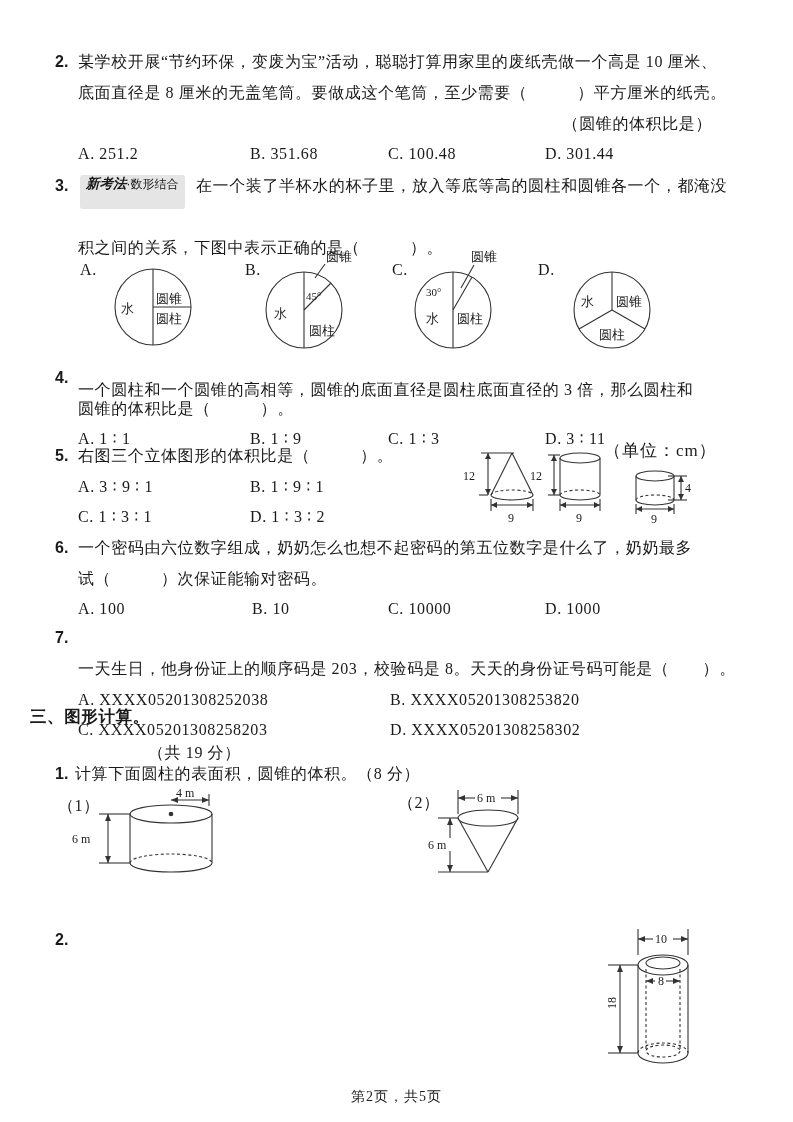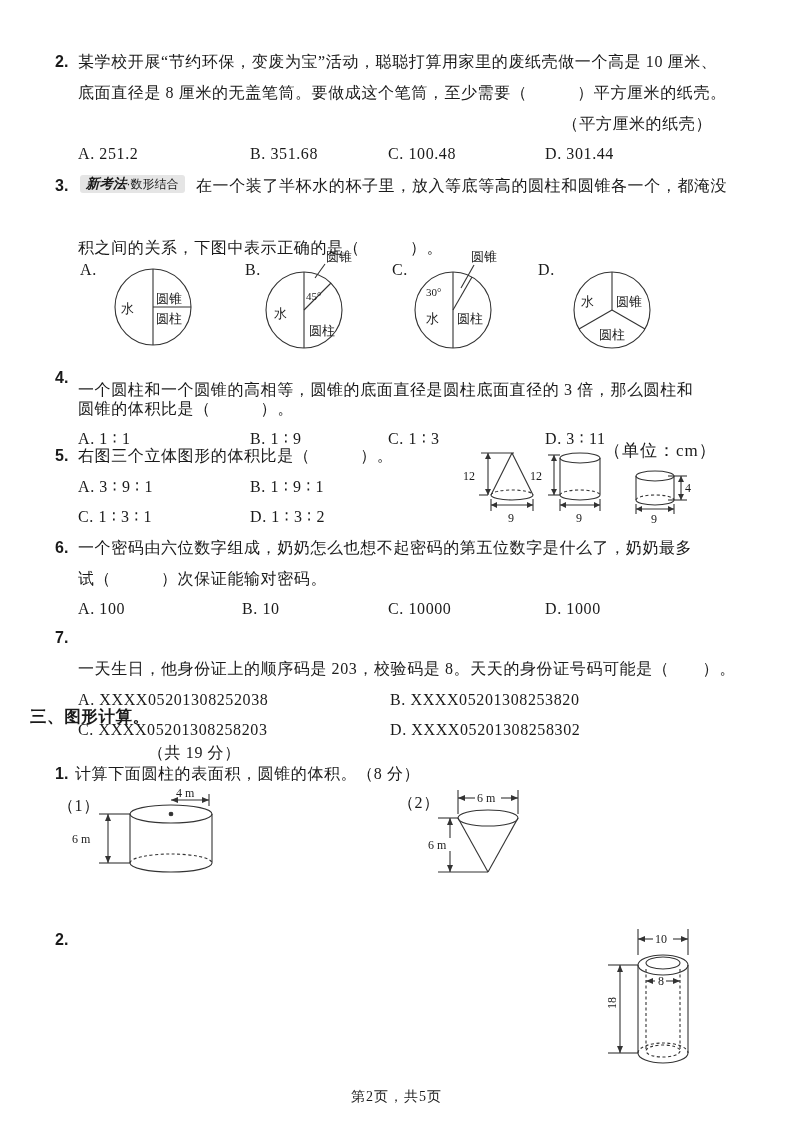--- a/index.html
+++ b/index.html
@@ -3,42 +3,42 @@
 <meta charset="utf-8">
 <style>
   html,body{margin:0;padding:0;background:#fff;}
   #page{position:relative;width:793px;height:1122px;background:#fff;overflow:hidden;
         font-family:"Liberation Serif","DejaVu Serif",serif;color:#1a1a1a;}
   .t{position:absolute;font-size:16px;letter-spacing:.6px;white-space:pre;line-height:1.25;}
   .num{font-family:"Liberation Sans","DejaVu Sans",sans-serif;font-weight:bold;letter-spacing:0;}
   .secT{font-family:"Liberation Sans","DejaVu Sans",sans-serif;font-weight:bold;font-size:16.5px;}
   .letter{font-size:16px;}
   .unit{font-size:17px;letter-spacing:1px;}
-  .badge{position:absolute;background:#e5e5e5;border-radius:3px;padding:0 6px 0;
+  .badge{position:absolute;background:#e5e5e5;border-radius:3px;padding:0 6px 16px;
          font-family:"Liberation Sans","DejaVu Sans",sans-serif;font-size:12px;line-height:18px;}
   .badge b{font-style:italic;font-size:13.5px;}
   .footer{font-size:14px;letter-spacing:1px;text-align:center;width:793px;left:0;}
   svg{position:absolute;overflow:visible;}
   svg line,svg circle,svg ellipse,svg path{stroke:#333;stroke-width:1.1;fill:none;}
   svg .ar{fill:#333;stroke:none;}
   svg .dash{stroke-dasharray:3 2.5;}
   svg text{font-family:"Liberation Serif","DejaVu Serif",serif;font-size:13px;fill:#1a1a1a;stroke:none;}
   svg text.small{font-size:11px;}
   svg text.dim{font-size:12px;}
   svg rect.mask{fill:#fff;stroke:none;}
 </style>
 </head>
 <body>
 
 <div id="page">
 
   <span class="t num" style="left:55px;top:52px">2.</span>
   <span class="t" style="left:78px;top:52px">某学校开展“节约环保，变废为宝”活动，聪聪打算用家里的废纸壳做一个高是 10 厘米、</span>
   <span class="t" style="left:78px;top:83px">底面直径是 8 厘米的无盖笔筒。要做成这个笔筒，至少需要（　　　）平方厘米的纸壳。</span>
-  <span class="t" style="left:78px;top:114px;width:634px;text-align:right">（平方厘米的纸壳）</span>
+  <span class="t" style="left:78px;top:114px;width:634px;text-align:right">（圆锥的体积比是）</span>
   <span class="t" style="left:78px;top:144px">A. 251.2</span>
   <span class="t" style="left:250px;top:144px">B. 351.68</span>
   <span class="t" style="left:388px;top:144px">C. 100.48</span>
   <span class="t" style="left:545px;top:144px">D. 301.44</span>
 
   <span class="t num" style="left:55px;top:176px">3.</span>
   <span class="badge" style="left:80px;top:175px"><b>新考法</b><span>·</span><span>数形结合</span></span>
   <span class="t" style="left:196px;top:176px">在一个装了半杯水的杯子里，放入等底等高的圆柱和圆锥各一个，都淹没</span>
   <span class="t" style="left:78px;top:238px">积之间的关系，下图中表示正确的是（　　　）。</span>
 
@@ -157,21 +157,21 @@
     <line x1="181" y1="65" x2="219" y2="65"></line>
     <path class="ar" d="M181 65 l6 -3 v6 z"></path>
       <path class="ar" d="M219 65 l-6 -3 v6 z"></path>
     <text x="196" y="79" class="dim">9</text>
   </svg>
 
   <span class="t num" style="left:55px;top:538px">6.</span>
   <span class="t" style="left:78px;top:538px">一个密码由六位数字组成，奶奶怎么也想不起密码的第五位数字是什么了，奶奶最多</span>
   <span class="t" style="left:78px;top:569px">试（　　　）次保证能输对密码。</span>
   <span class="t" style="left:78px;top:599px">A. 100</span>
-  <span class="t" style="left:242px;top:599px">B. 10</span>
+  <span class="t" style="left:252px;top:599px">B. 10</span>
   <span class="t" style="left:388px;top:599px">C. 10000</span>
   <span class="t" style="left:545px;top:599px">D. 1000</span>
 
   <span class="t num" style="left:55px;top:628px">7.</span>
   <span class="t" style="left:78px;top:659px">一天生日，他身份证上的顺序码是 203，校验码是 8。天天的身份证号码可能是（　　）。</span>
   <span class="t" style="left:78px;top:690px">A. XXXX05201308252038</span>
   <span class="t" style="left:390px;top:690px">B. XXXX05201308253820</span>
   <span class="t" style="left:78px;top:720px">C. XXXX05201308258203</span>
   <span class="t" style="left:390px;top:720px">D. XXXX05201308258302</span>
 

